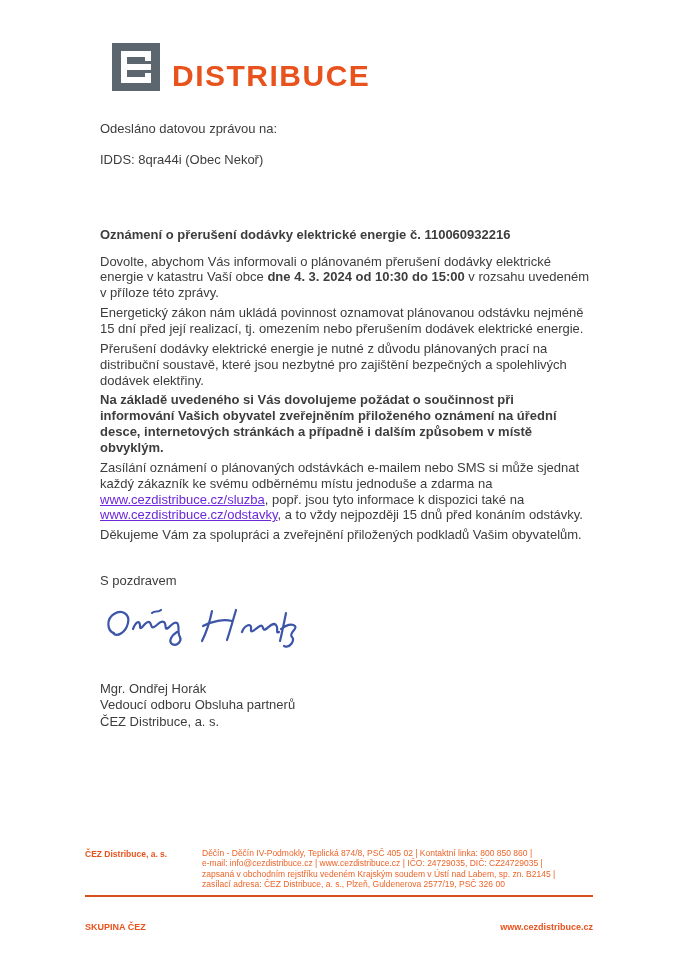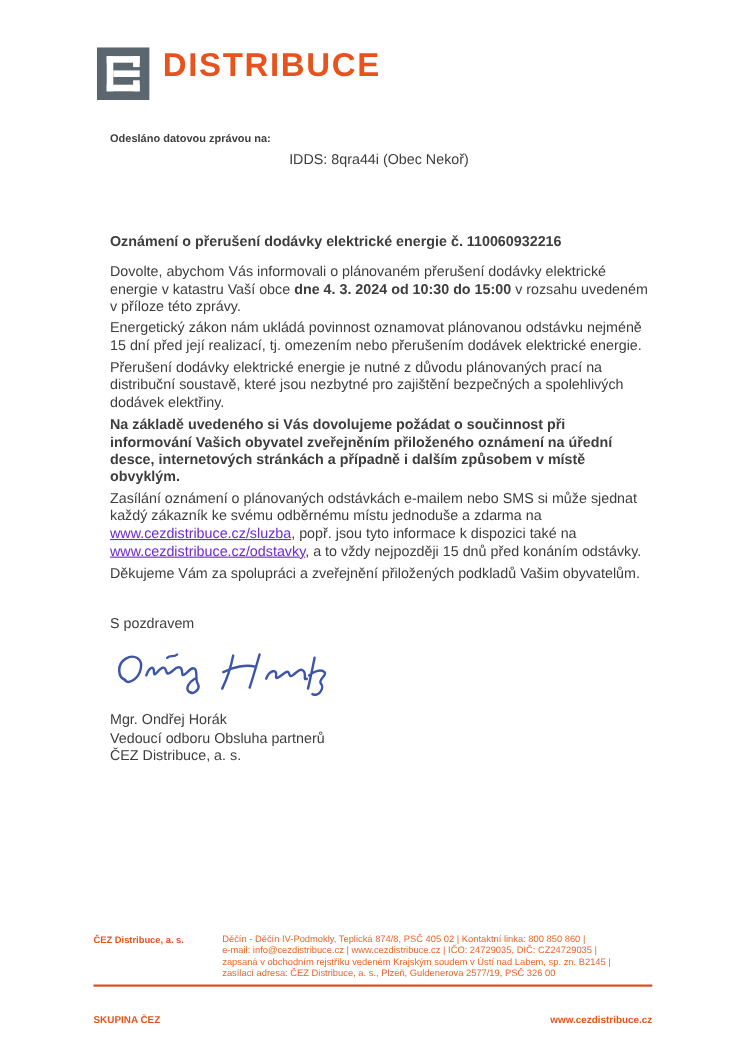--- a/index.html
+++ b/index.html
@@ -9,58 +9,58 @@
     width: 677px;
     height: 958px;
     background: #ffffff;
     font-family: "Liberation Sans", sans-serif;
     color: #3d3d3d;
     overflow: hidden;
   }
   
   .brand {
     position: absolute;
-    left: 88px;
+    left: 112px;
     top: 43px;
     display: flex;
-    align-items: flex-start;
+    align-items: flex-end;
     gap: 12px;
   }
   .brand .logo-square { display: block; }
   .brand .wordmark {
     font-size: 30px;
     font-weight: bold;
     letter-spacing: 1.5px;
     color: #e8531d;
     line-height: 1;
     padding-top: 2px;
   }
   
   .content {
     position: absolute;
     left: 100px;
     top: 121px;
     width: 489px;
     font-size: 13px;
     line-height: 1.22;
   }
-  .sent-label { font-weight: bold; font-size: 10px; }
-  .idds { margin-top: 4px; text-align: center; }
+  .sent-label { font-weight: normal; font-size: 13px; }
+  .idds { margin-top: 15px; }
   .subject { margin-top: 59px; font-weight: bold; }
   .para { margin-top: 4px; }
   .para.first { margin-top: 11px; }
   .bold { font-weight: bold; }
   a.doc-link {
     color: #6d28d9;
     text-decoration: underline;
     cursor: pointer;
   }
   .closing { margin-top: 30px; }
   .signature { margin-top: 10px; display: block; }
-  .signer { margin-top: 0; }
+  .signer { margin-top: 20px; }
   .signer div { line-height: 1.25; }
   
   .footer {
     position: absolute;
     left: 85px;
     right: 84px;
     top: 848px;
     color: #e8531d;
   }
   .footer-row { display: flex; align-items: flex-start; }

